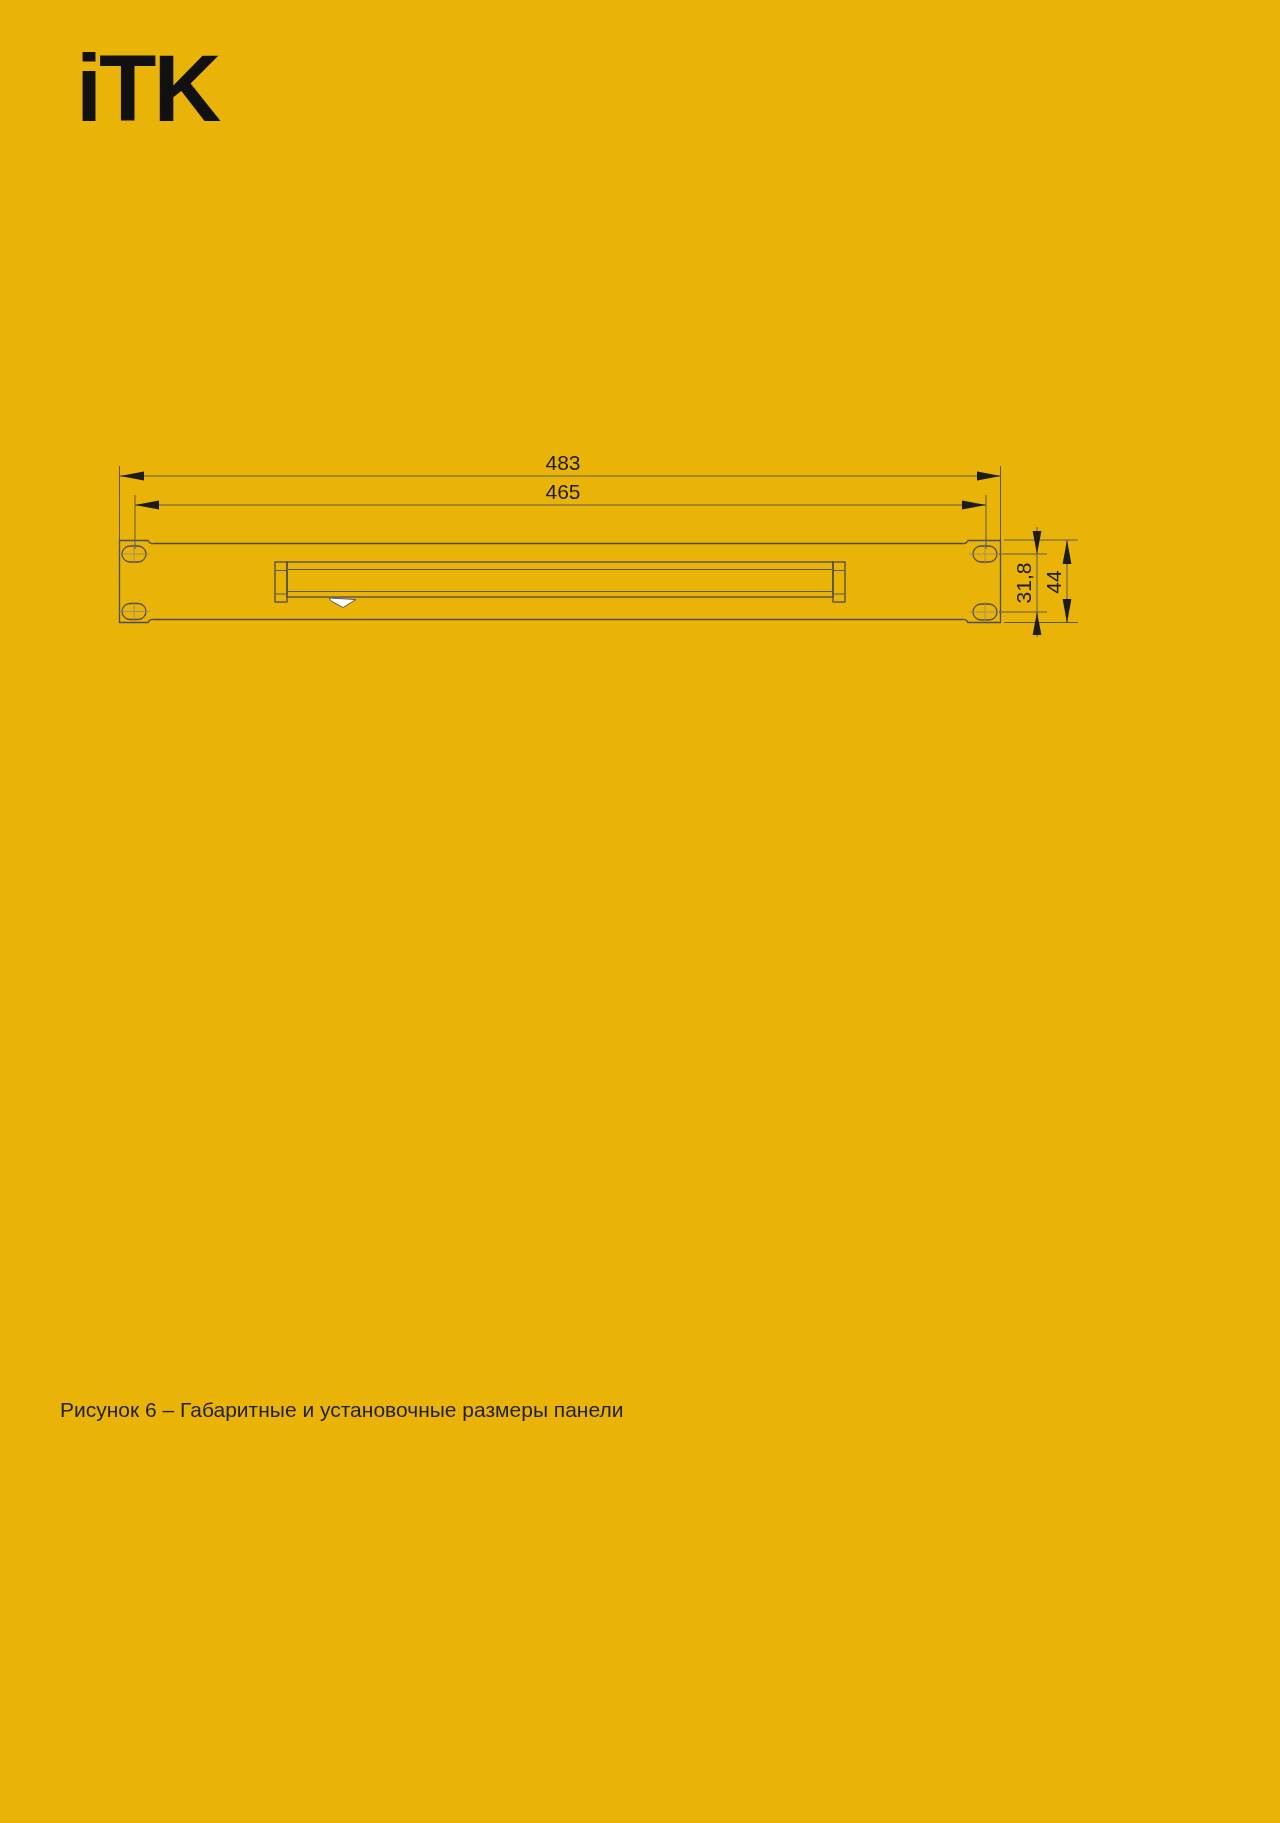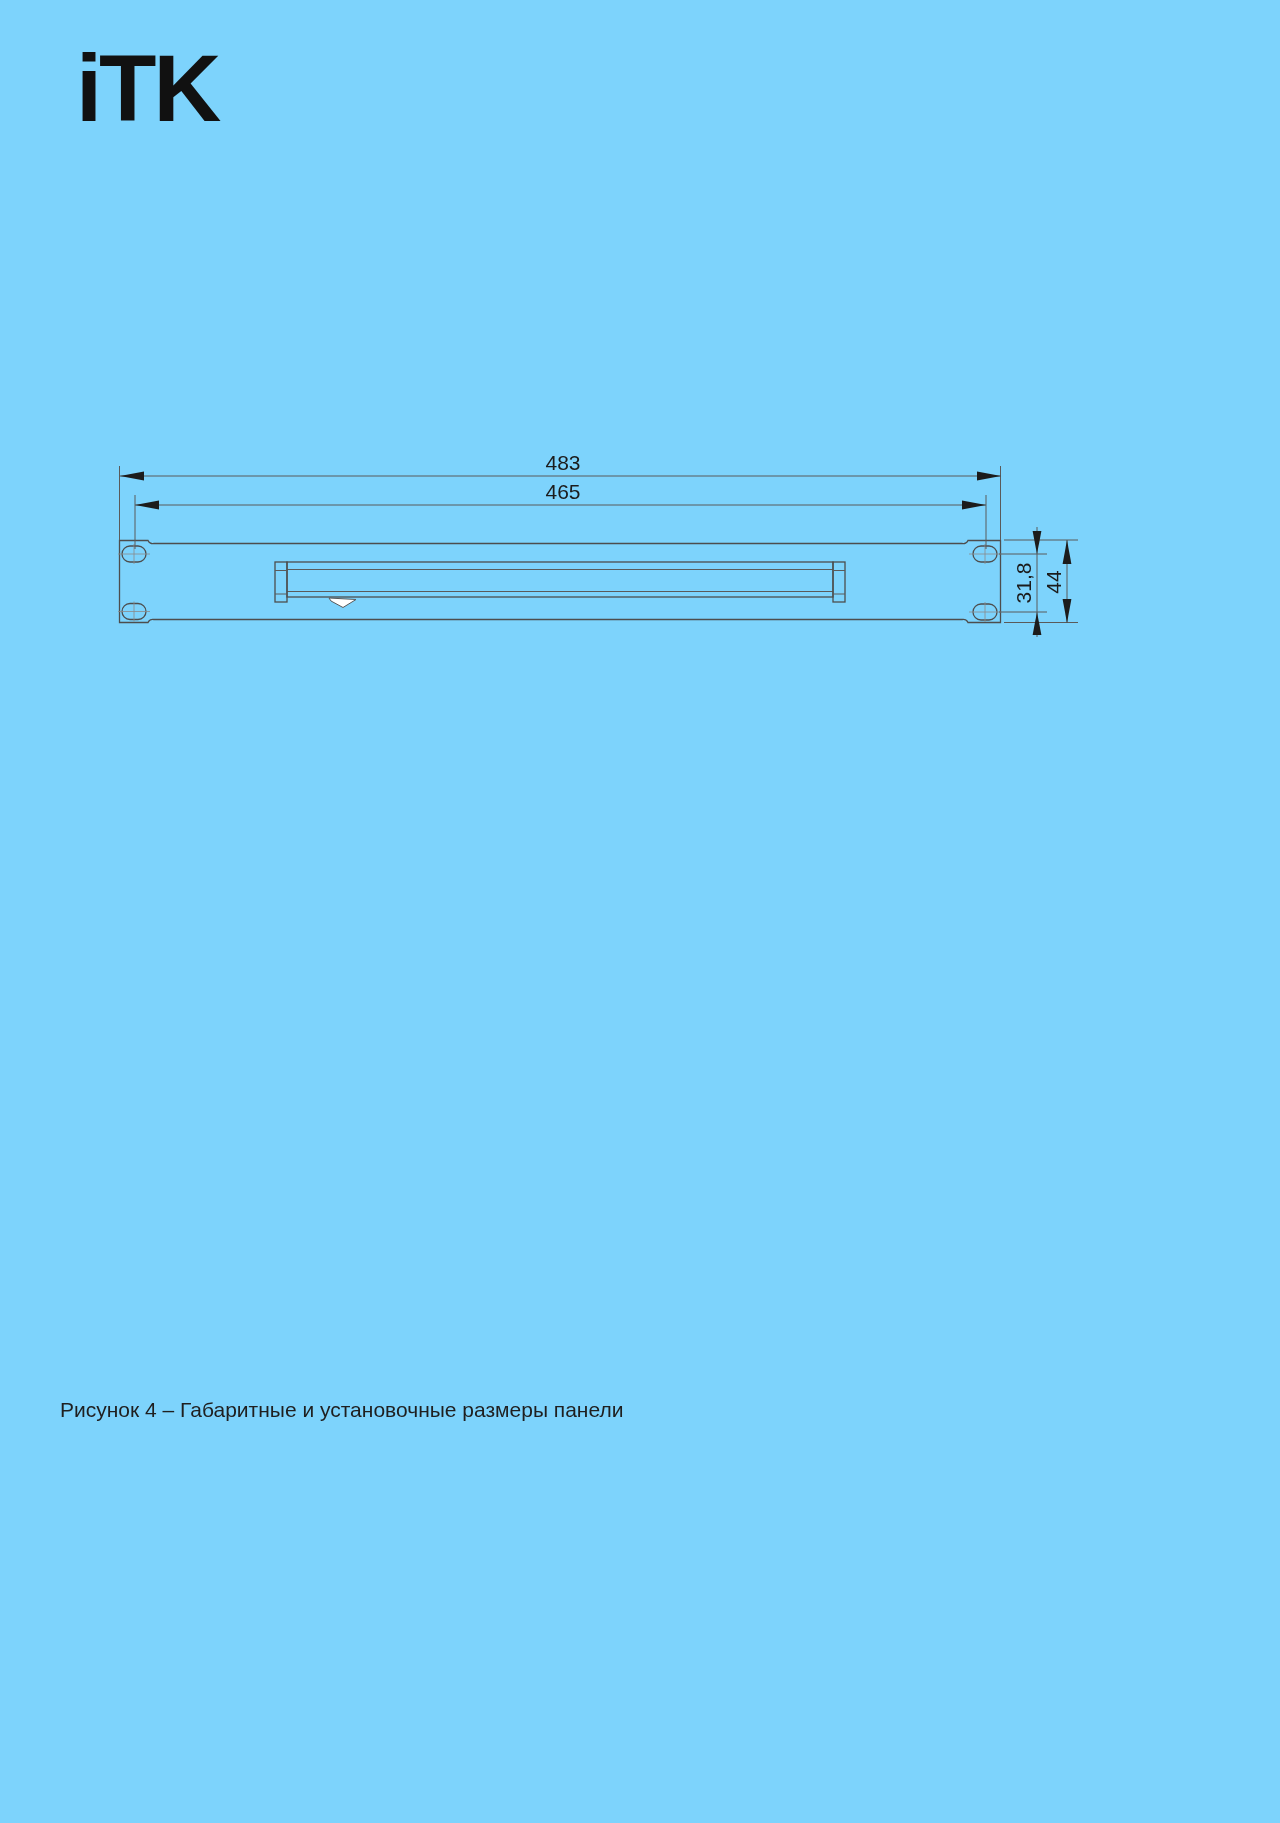--- a/index.html
+++ b/index.html
@@ -1,17 +1,17 @@
 <!DOCTYPE html>
 <html><head>
 <meta charset="utf-8">
 <style>
   html,body { margin:0; padding:0; background:#ffffff; }
   .page {
-    position:relative; width:1280px; height:1823px; background:#7dd3fc;
+    position:relative; width:1280px; height:1823px; background:#eab308;
     font-family:"Liberation Sans", sans-serif; overflow:hidden;
   }
   .logo {
     position:absolute; left:76px; top:42px;
     font-size:94px; font-weight:bold; letter-spacing:-3px;
     line-height:1; color:#111111;
   }
   .drawing { position:absolute; left:0; top:0; width:1280px; height:700px; }
   .drawing text {
     font-family:"Liberation Sans", sans-serif;
@@ -94,15 +94,15 @@
     </g>
 
     <g>
       <path class="thin" d="M1067,540 V623"></path>
       <polygon class="arrow" points="1067,540 1062.6,564 1071.4,564"></polygon>
       <polygon class="arrow" points="1067,623 1062.6,599 1071.4,599"></polygon>
       <text x="1061" y="582" text-anchor="middle" transform="rotate(-90 1061 582)">44</text>
     </g>
   </svg>
 
-  <div class="caption">Рисунок 4 – Габаритные и установочные размеры панели</div>
+  <div class="caption">Рисунок 6 – Габаритные и установочные размеры панели</div>
 
 </div>
 
 </body></html>

